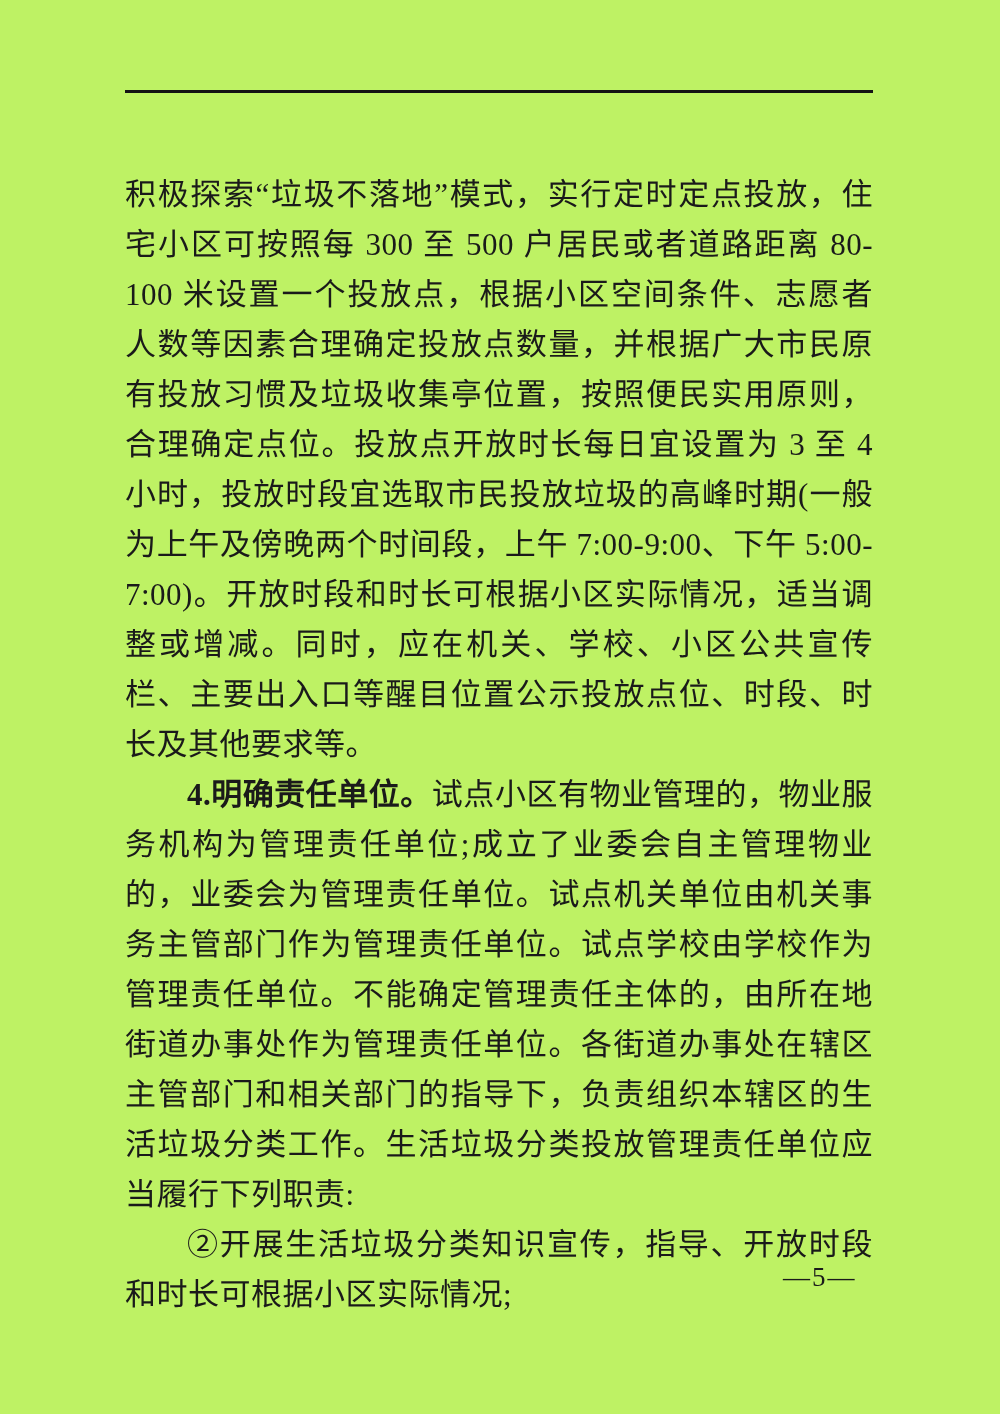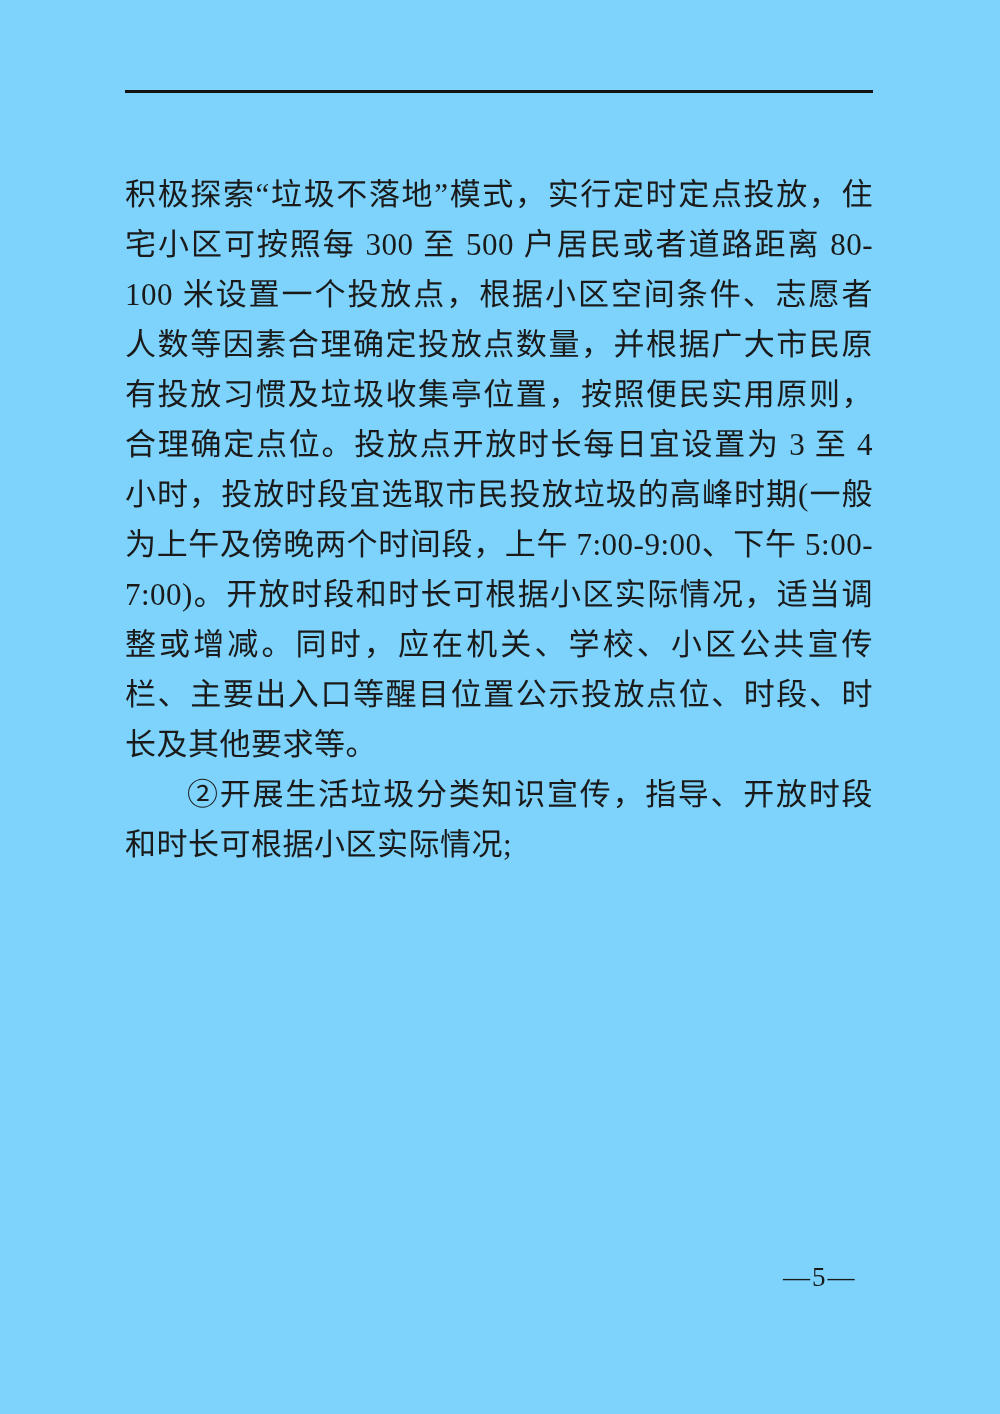--- a/index.html
+++ b/index.html
@@ -5,21 +5,21 @@
   html, body {
     margin: 0;
     padding: 0;
     background: #ffffff;
   }
   .page {
     position: relative;
     width: 1000px;
     height: 1414px;
     margin: 0 auto;
-    background: #7dd3fc;
+    background: #bef264;
     color: #1a1a1a;
     font-family: "Liberation Serif", "DejaVu Serif", serif;
     overflow: hidden;
   }
   .top-rule {
     position: absolute;
     left: 125px;
     top: 90px;
     width: 748px;
     height: 3px;
@@ -58,20 +58,21 @@
 </head>
 <body>
 
 <div class="page">
 
   <div class="top-rule"></div>
 
   <div class="content">
     <p class="para"><span>积极探索“垃圾不落地”模式，实行定时定点投放，住宅小区可按照每 300 至 500 户居民或者道路距离 80-100 米设置一个投放点，根据小区空间条件、志愿者人数等因素合理确定投放点数量，并根据广大市民原有投放习惯及垃圾收集亭位置，按照便民实用原则，合理确定点位。投放点开放时长每日宜设置为 3 至 4 小时，投放时段宜选取市民投放垃圾的高峰时期(一般为上午及傍晚两个时间段，上午 7:00-9:00、下午 5:00-7:00)。开放时段和时长可根据小区实际情况，适当调整或增减。同时，应在机关、学校、小区公共宣传栏、主要出入口等醒目位置公示投放点位、时段、时长及其他要求等。</span></p>
 
+    <p class="para indent"><span class="bold-lead">4.明确责任单位。</span><span>试点小区有物业管理的，物业服务机构为管理责任单位;成立了业委会自主管理物业的，业委会为管理责任单位。试点机关单位由机关事务主管部门作为管理责任单位。试点学校由学校作为管理责任单位。不能确定管理责任主体的，由所在地街道办事处作为管理责任单位。各街道办事处在辖区主管部门和相关部门的指导下，负责组织本辖区的生活垃圾分类工作。生活垃圾分类投放管理责任单位应当履行下列职责:</span></p>
 
 
     <p class="para indent"><span>②开展生活垃圾分类知识宣传，指导、开放时段和时长可根据小区实际情况;</span></p>
 
   </div>
 
   <div class="page-number">—5—</div>
 
 </div>
 

